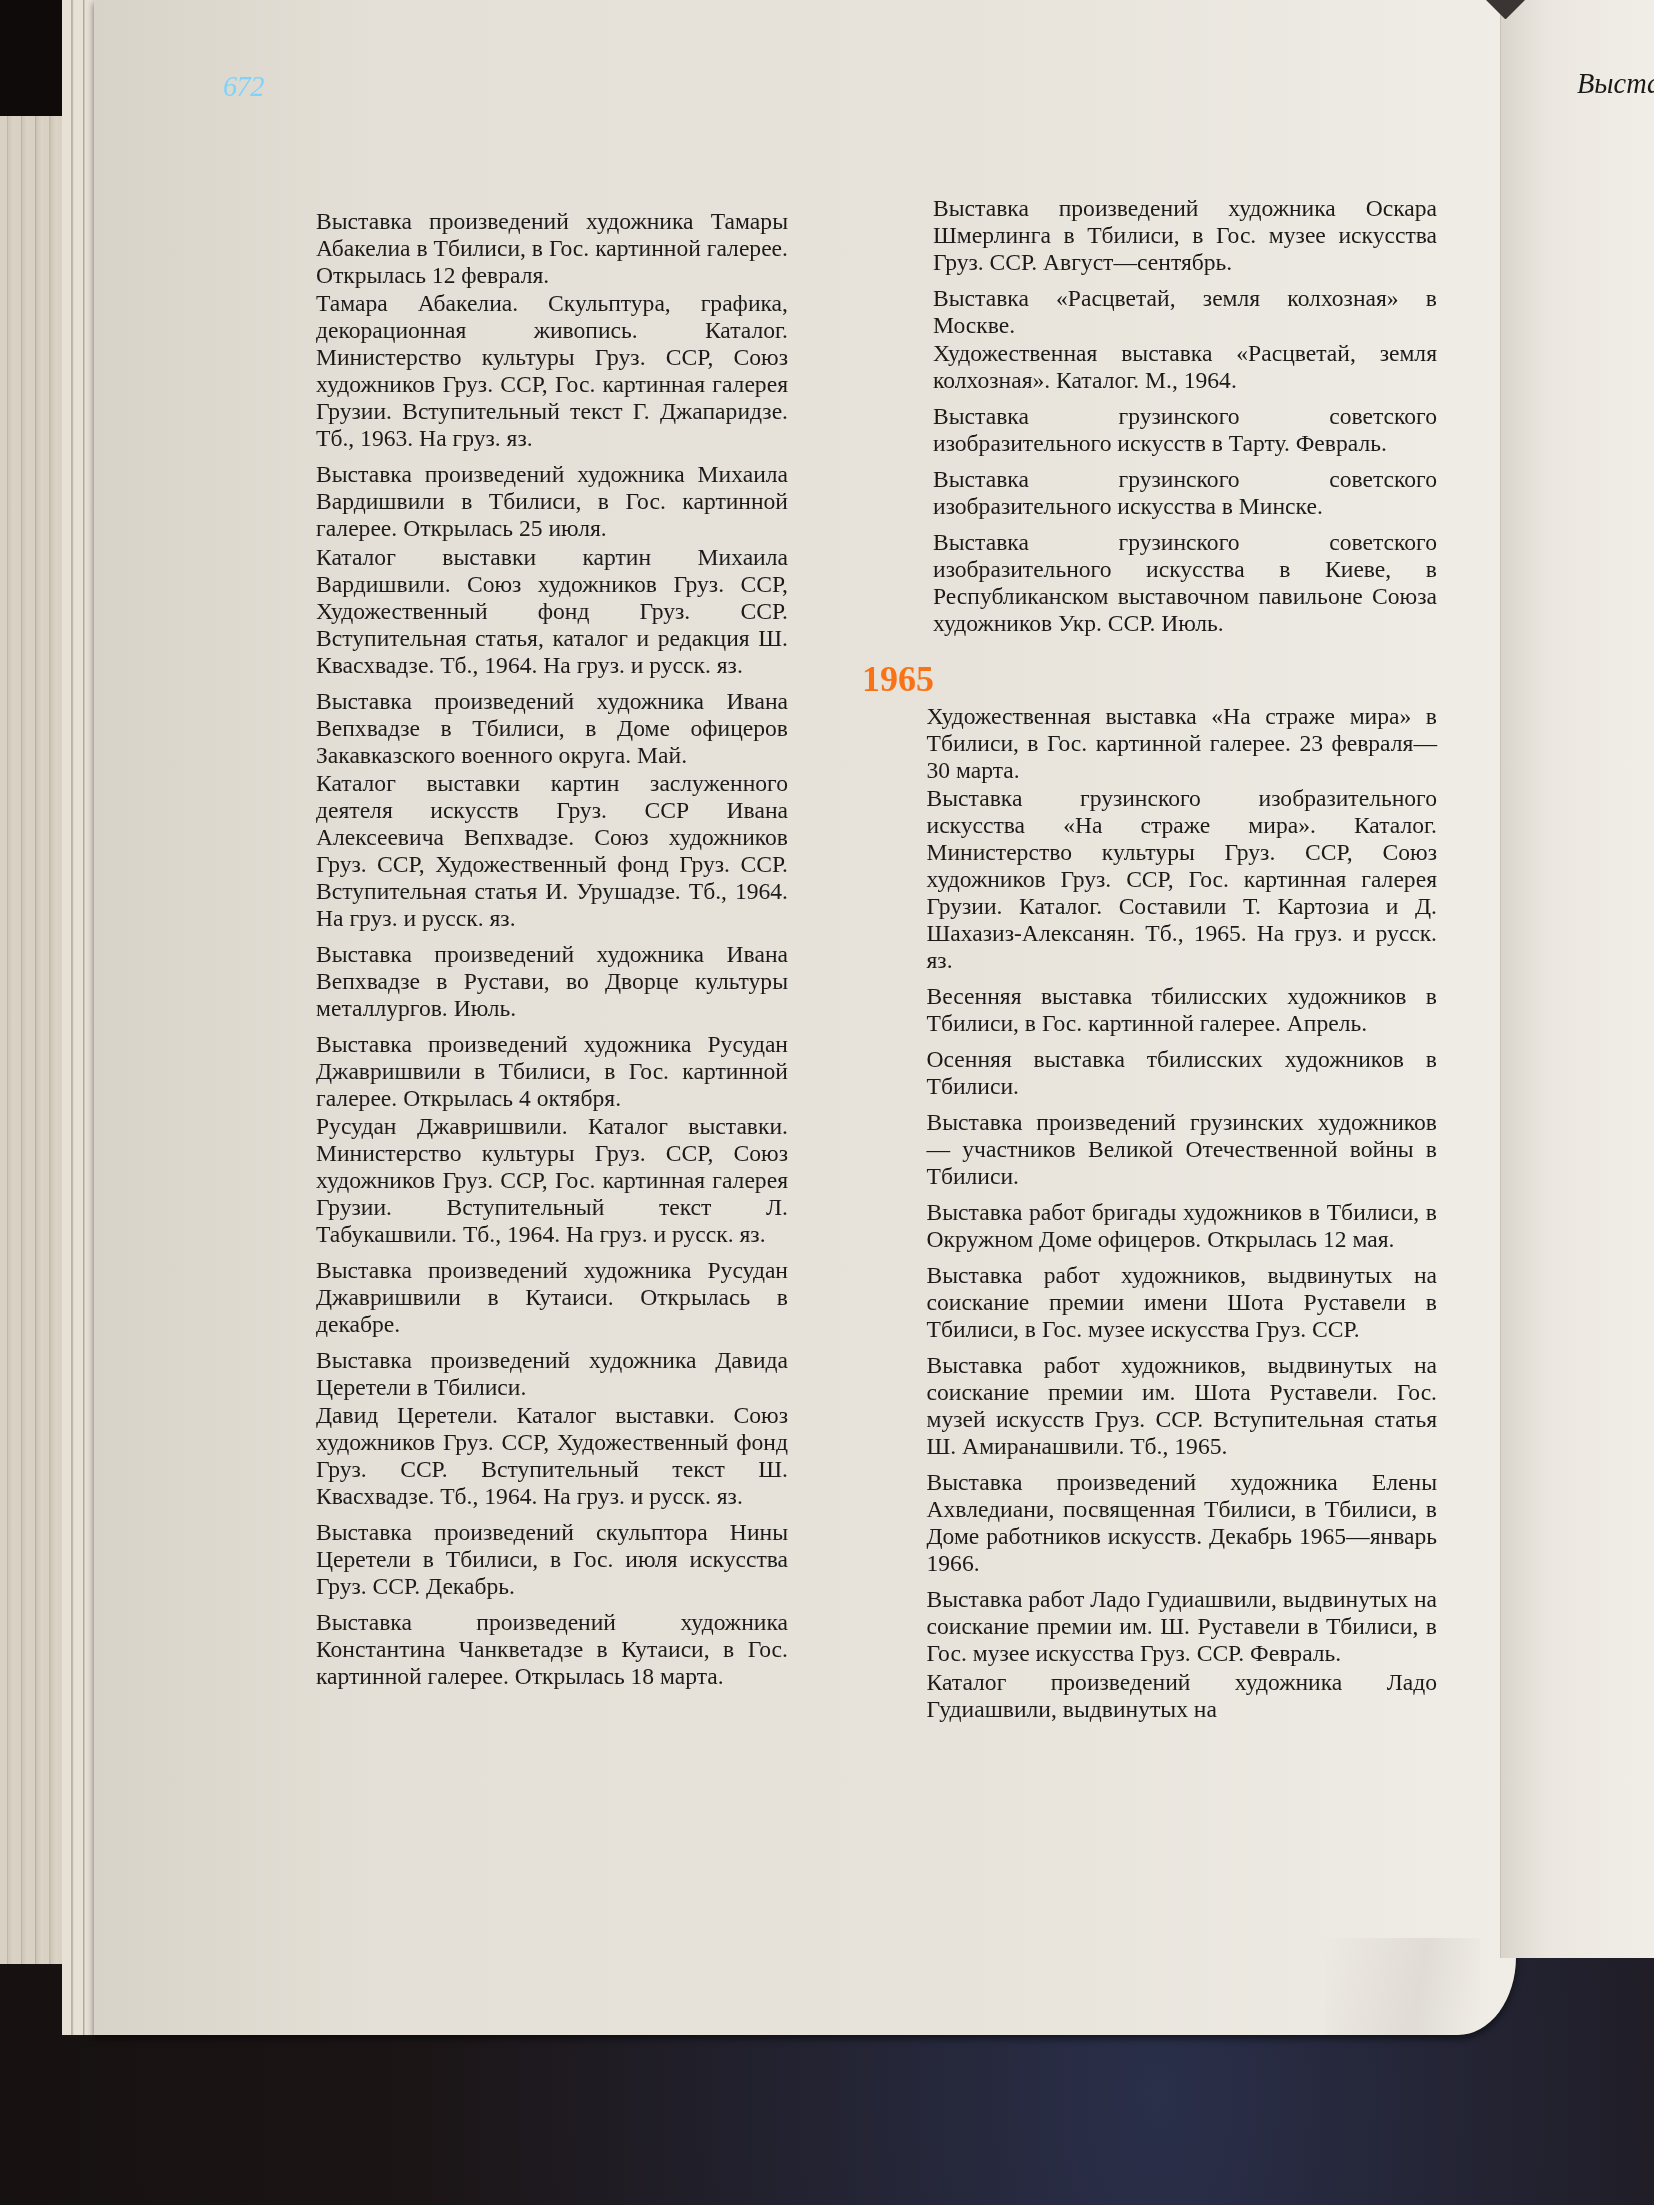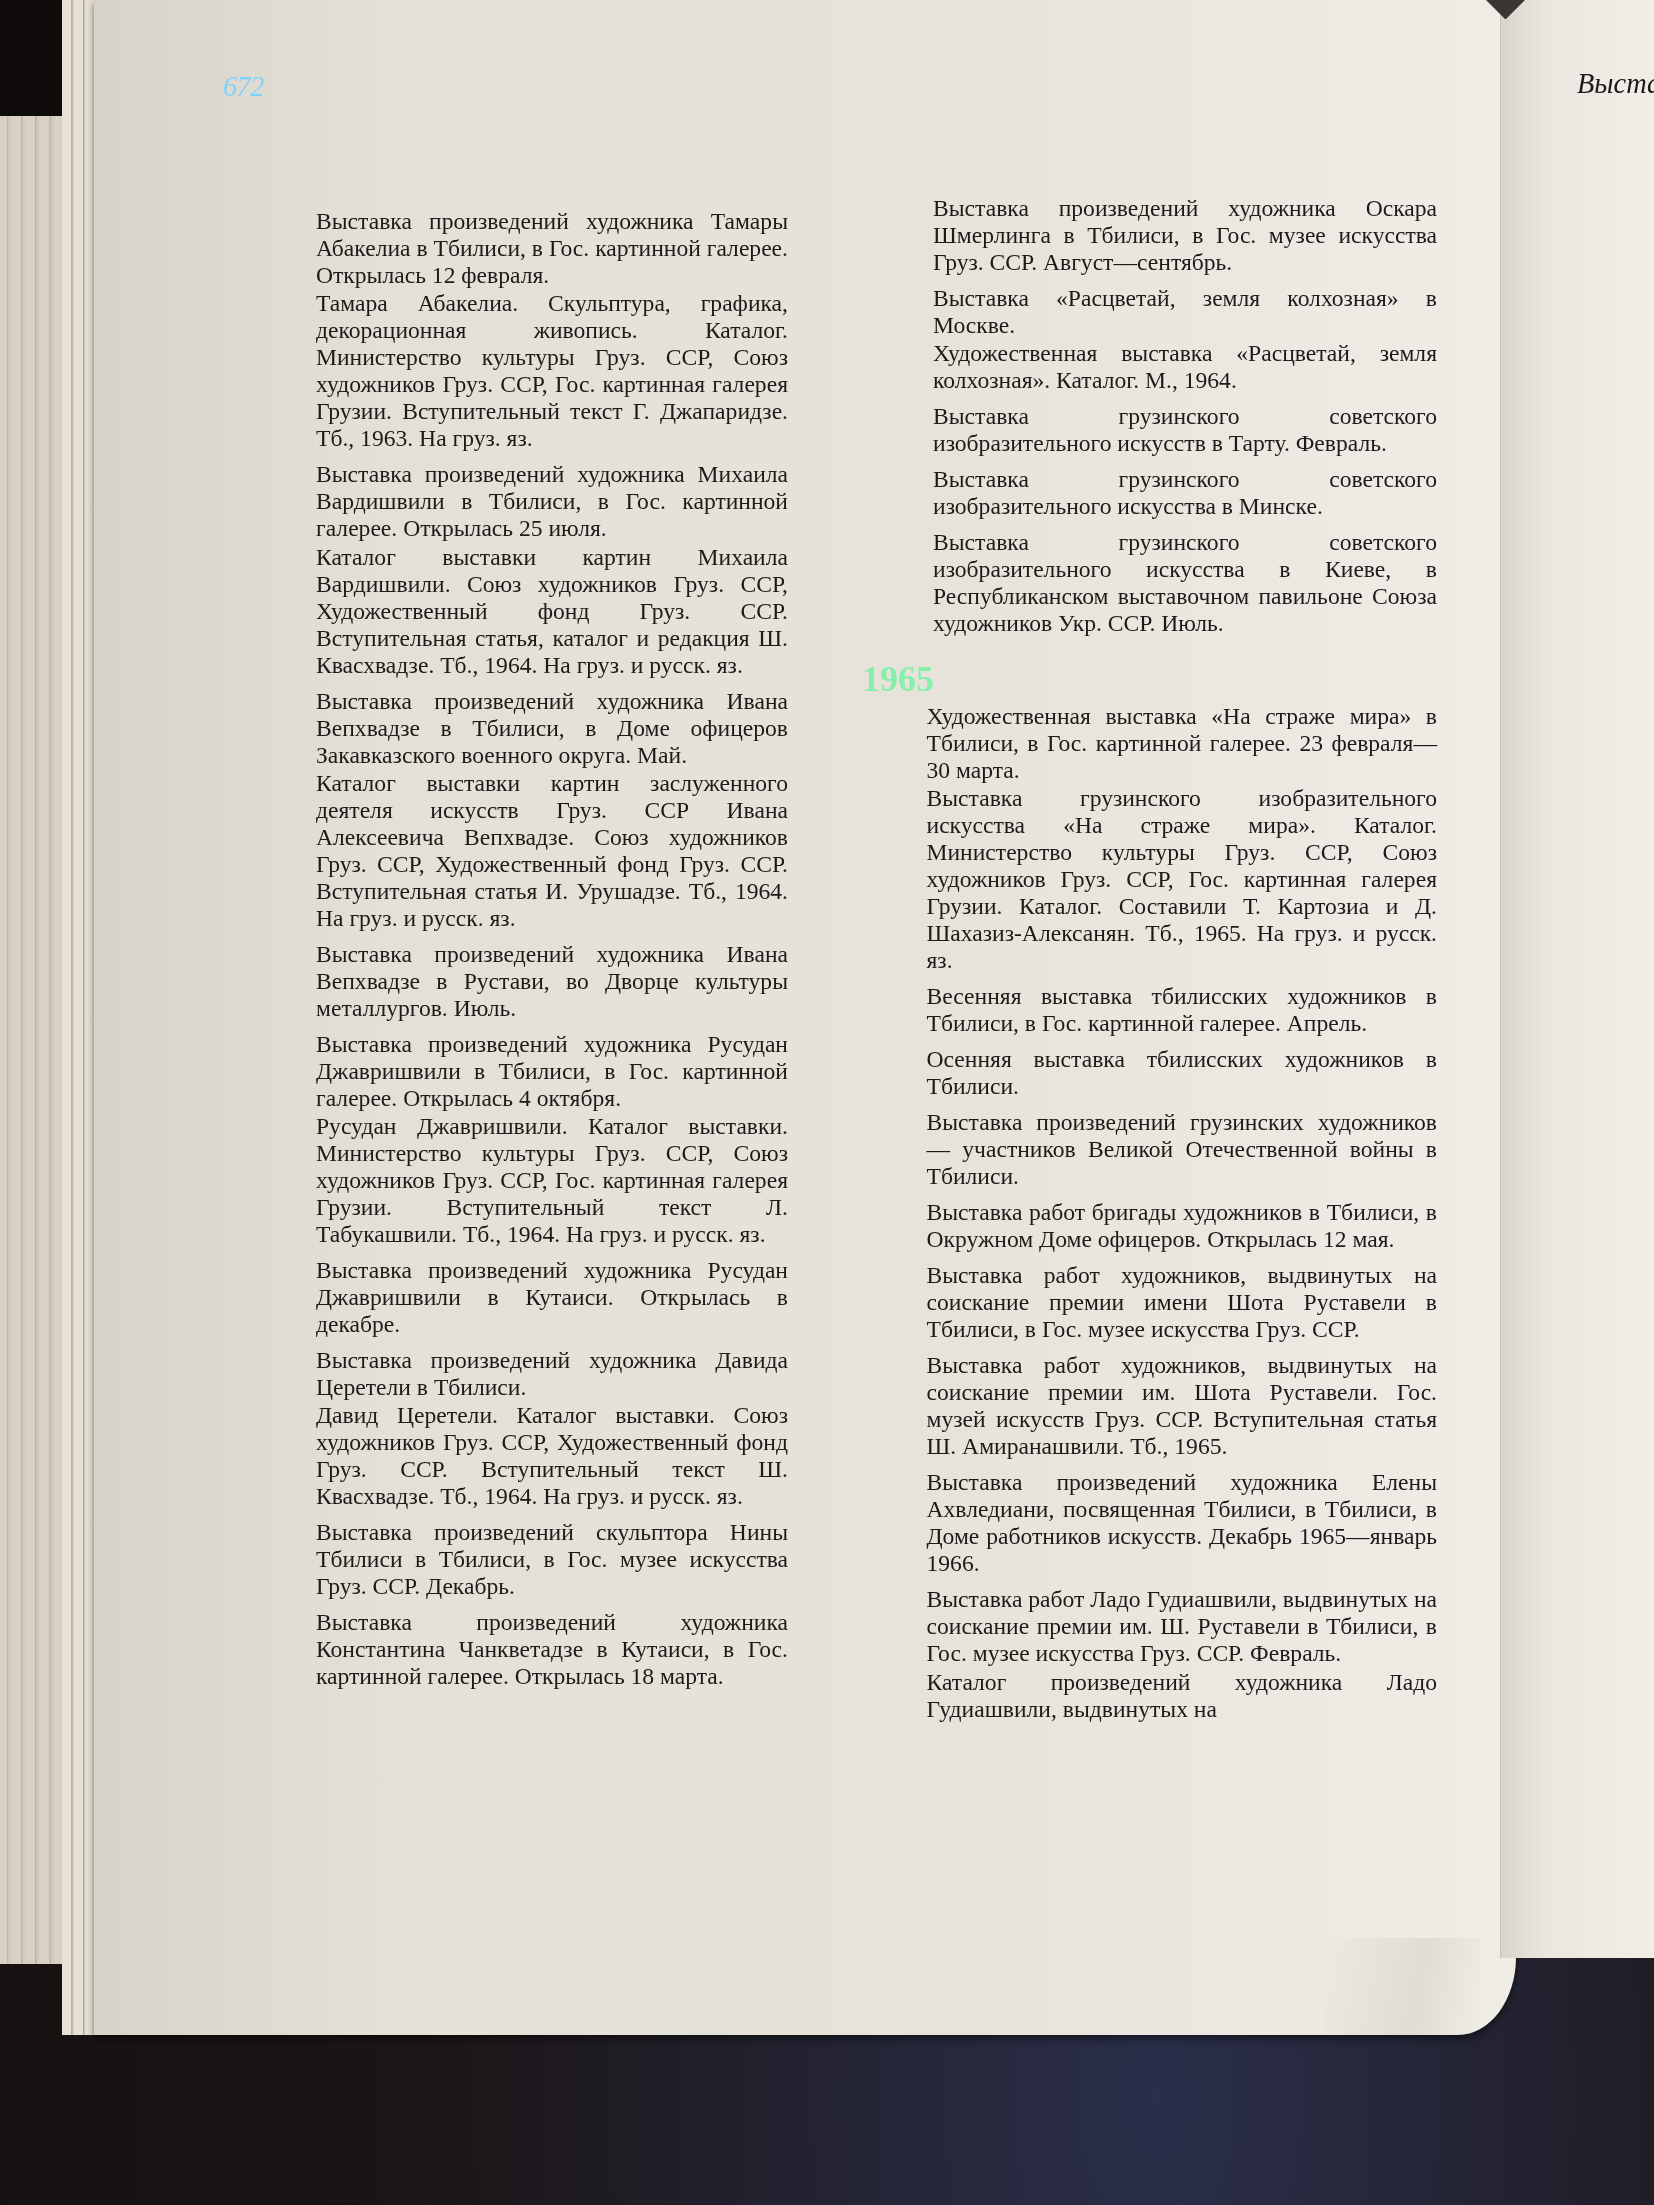--- a/index.html
+++ b/index.html
@@ -53,21 +53,21 @@
     text-align: justify;
     margin-left: 20px;
   }
   .col-left { left: 296px; top: 208px; width: 472px; }
   .col-right { left: 913px; top: 195px; width: 504px; }
   .entry { margin: 0 0 9px 0; }
   .entry p { margin: 0; }
   .entry p + p { margin-top: 1.3px; }
   .year-heading {
     font-weight: bold; font-size: 36px; line-height: 39px;
-    margin: 23px 0 3.9px -71px; color: #86efac;
+    margin: 23px 0 3.9px -71px; color: #f97316;
   }
   .col-right .entry.indent { margin-left: -6.5px; }
   .shadow-fold {
     position: absolute; left: 1325px; top: 1938px; width: 155px; height: 97px;
     background: linear-gradient(100deg, rgba(0,0,0,0) 0%, rgba(120,110,100,0.12) 60%, rgba(0,0,0,0) 100%);
   }
 </style>
 </head>
 <body>
 
@@ -105,21 +105,21 @@
     <p>Русудан Джавришвили. Каталог выставки. Министерство культуры Груз. ССР, Союз художников Груз. ССР, Гос. картинная галерея Грузии. Вступительный текст Л. Табукашвили. Тб., 1964. На груз. и русск. яз.</p>
   </div>
   <div class="entry">
     <p>Выставка произведений художника Русудан Джавришвили в Кутаиси. Открылась в декабре.</p>
   </div>
   <div class="entry">
     <p>Выставка произведений художника Давида Церетели в Тбилиси.</p>
     <p>Давид Церетели. Каталог выставки. Союз художников Груз. ССР, Художественный фонд Груз. ССР. Вступительный текст Ш. Квасхвадзе. Тб., 1964. На груз. и русск. яз.</p>
   </div>
   <div class="entry">
-    <p>Выставка произведений скульптора Нины Тбилиси в Тбилиси, в Гос. музее искусства Груз. ССР. Декабрь.</p>
+    <p>Выставка произведений скульптора Нины Церетели в Тбилиси, в Гос. июля искусства Груз. ССР. Декабрь.</p>
   </div>
   <div class="entry">
     <p>Выставка произведений художника Константина Чанкветадзе в Кутаиси, в Гос. картинной галерее. Открылась 18 марта.</p>
   </div>
 </div>
 
 <div class="column col-right">
   <div class="entry">
     <p>Выставка произведений художника Оскара Шмерлинга в Тбилиси, в Гос. музее искусства Груз. ССР. Август—сентябрь.</p>
   </div>

